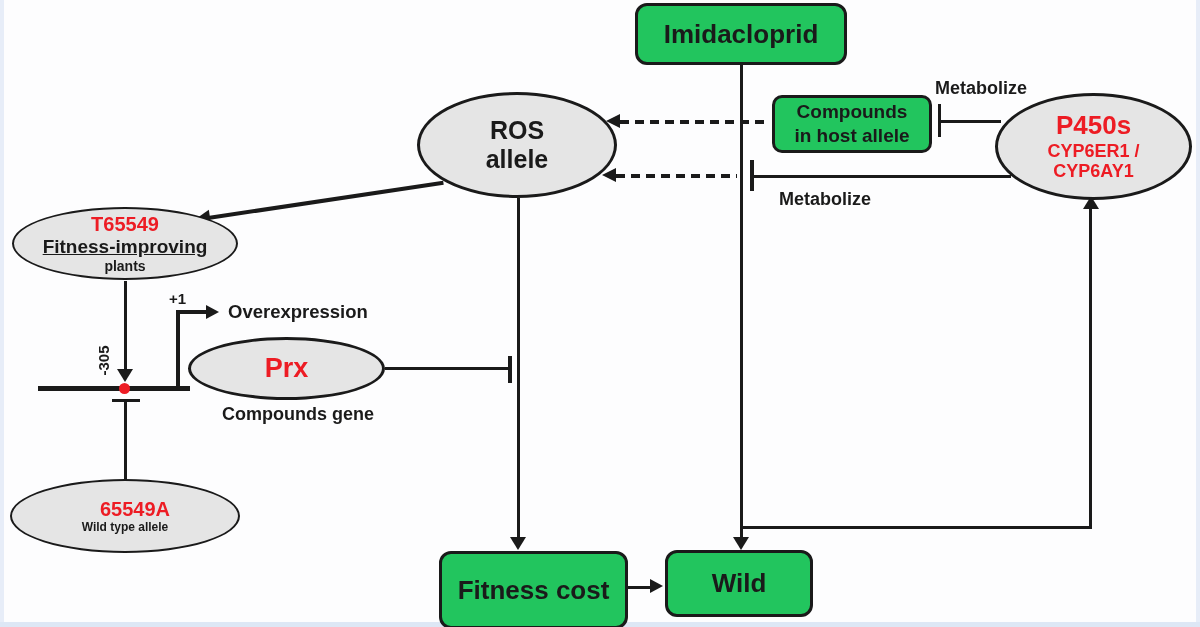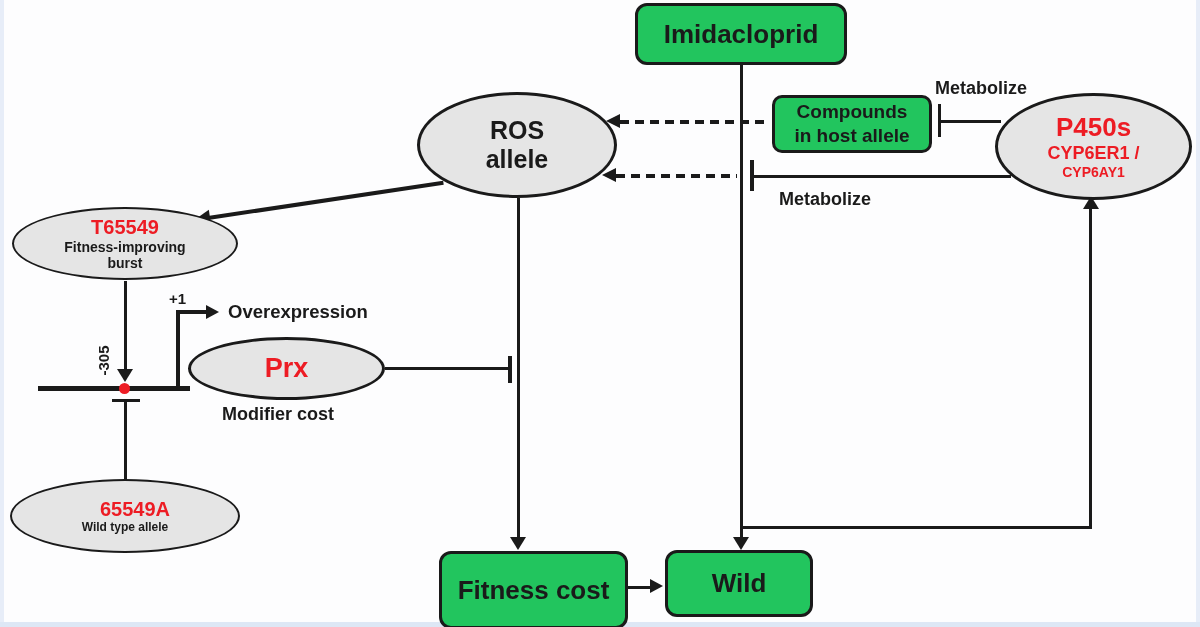--- a/index.html
+++ b/index.html
@@ -104,38 +104,38 @@
 <div class="rbox" style="left:772px;top:95px;width:160px;height:58px;font-size:19px;line-height:1.25;border-width:3px;border-radius:10px;">
   <div>
     <div>Compounds</div>
     <div>in host allele</div>
   </div>
 </div>
 
 <div class="ellipse" style="left:995px;top:93px;width:197px;height:107px;">
   <div class="red" style="font-size:26px;">P450s</div>
   <div class="red" style="font-size:18px;">CYP6ER1 /</div>
-  <div class="red" style="font-size:14px;">CYP6AY1</div>
+  <div class="red" style="font-size:18px;">CYP6AY1</div>
 </div>
 
 <div class="ellipse" style="left:417px;top:92px;width:200px;height:106px;font-size:25px;">
   <div>ROS</div>
   <div>allele</div>
 </div>
 
 <div class="ellipse" style="left:12px;top:207px;width:226px;height:73px;border-width:2.5px;">
   <div class="red" style="font-size:20px;text-align:center;">T65549</div>
-  <div style="font-size:14px;">Fitness-improving</div>
-  <div style="font-size:14px;">burst</div>
+  <div style="font-size:19px;text-decoration:underline;">Fitness-improving</div>
+  <div style="font-size:14px;">plants</div>
 </div>
 
 <div class="ellipse" style="left:188px;top:337px;width:197px;height:63px;">
   <div class="red" style="font-size:27px;">Prx</div>
 </div>
-<div class="lbl" style="left:222px;top:404px;font-size:18px;">Modifier cost</div>
+<div class="lbl" style="left:222px;top:404px;font-size:18px;">Compounds gene</div>
 
 <div class="ellipse" style="left:10px;top:479px;width:230px;height:74px;border-width:2.5px;">
   <div class="red" style="font-size:20px;margin-left:20px;">65549A</div>
   <div style="font-size:12px;">Wild type allele</div>
 </div>
 
 <div class="rbox" style="left:439px;top:551px;width:189px;height:78px;font-size:26px;">
   <span>Fitness cost</span>
 </div>
 

